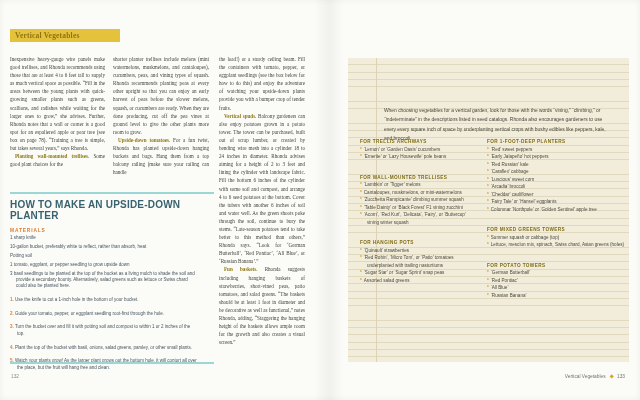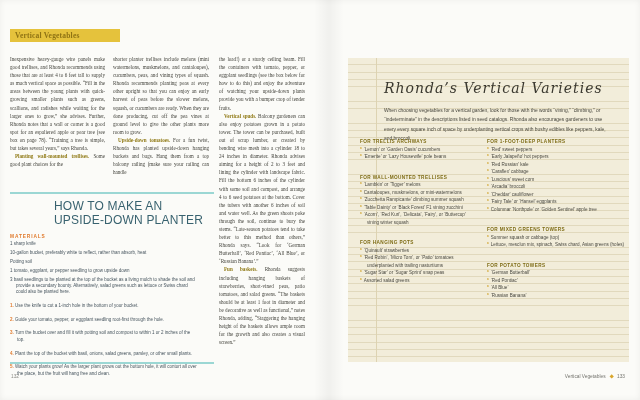--- a/index.html
+++ b/index.html
@@ -23,21 +23,21 @@
   #col0{left:10px;width:95px;}
   #col1{left:113px;width:96px;}
   #col2{left:219px;width:86px;}
   .para+.para{text-indent:5px;}
   .lead{font-weight:bold;color:#8f7914;}
 
   
   .howto{position:absolute;left:10px;top:192px;width:204px;height:170px;
     border-top:2px solid #9bd7d4;}
   .howto-rule-bottom{position:absolute;left:0;right:0;bottom:0;border-top:2px solid #9bd7d4;}
-  .howto-title{margin-top:5px;font-size:12px;font-weight:normal;color:#38626f;letter-spacing:0.2px;margin-left:44px;}
+  .howto-title{margin-top:5px;font-size:10px;font-weight:bold;color:#38626f;letter-spacing:0.2px;}
   .mat-label{margin-top:7px;font-size:4.8px;font-weight:bold;color:#e0792b;letter-spacing:0.9px;}
   .mats{margin-top:2px;width:188px;}
   .mat{font-size:4.5px;line-height:6.4px;color:#46545e;margin-top:2.4px;
     padding-left:6px;text-indent:-6px;}
   .steps{margin-top:5px;width:188px;}
   .step{font-size:4.5px;line-height:6.5px;color:#46545e;margin-top:7.2px;
     padding-left:7px;text-indent:-7px;}
   .stepnum{font-weight:bold;color:#e0792b;}
 
   
@@ -103,21 +103,20 @@
       <div class="step"><span class="stepnum">3. </span>Turn the bucket over and fill it with potting soil and compost to within 1 or 2 inches of the top.</div>
       <div class="step"><span class="stepnum">4. </span>Plant the top of the bucket with basil, onions, salad greens, parsley, or other small plants.</div>
       <div class="step"><span class="stepnum">5. </span>Watch your plants grow! As the larger plant grows out the bottom hole, it will contort all over the place, but the fruit will hang free and clean.</div>
     </div>
   <div class="howto-rule-bottom"></div>
 </div>
 
 <div class="pageno-left">132</div>
 
 <div class="panel">
-  <div class="panel-title">Rhonda’s Vertical Varieties</div>
   <div class="panel-intro">When choosing vegetables for a vertical garden, look for those with the words “vining,” “climbing,” or “indeterminate” in the descriptions listed in seed catalogs. Rhonda also encourages gardeners to use every every square inch of space by underplanting vertical crops with bushy edibles like peppers, kale, and broccoli.</div>
   <div class="lcol" id="lcol0">
       <div class="lsec">
         <div class="lhead">FOR TRELLIS ARCHWAYS</div>
         <div class="litem"><span class="bullet">*</span>‘Lemon’ or ‘Garden Oasis’ cucumbers</div>
         <div class="litem"><span class="bullet">*</span>‘Emerite’ or ‘Lazy Housewife’ pole beans</div>
       </div>
       <div class="lsec">
         <div class="lhead">FOR WALL-MOUNTED TRELLISES</div>
         <div class="litem"><span class="bullet">*</span>‘Lambkin’ or ‘Tigger’ melons</div>

